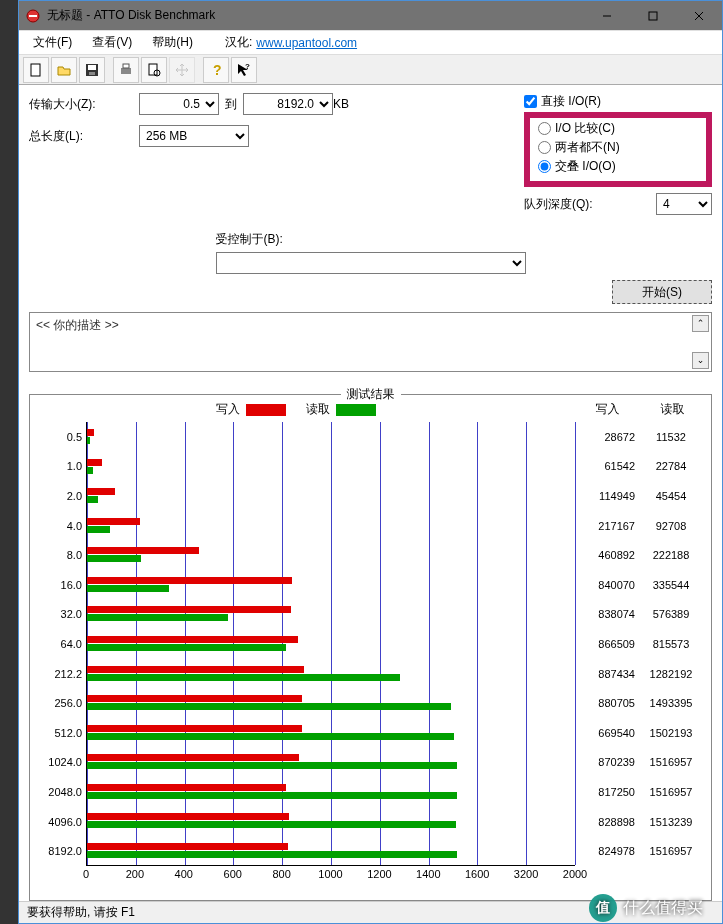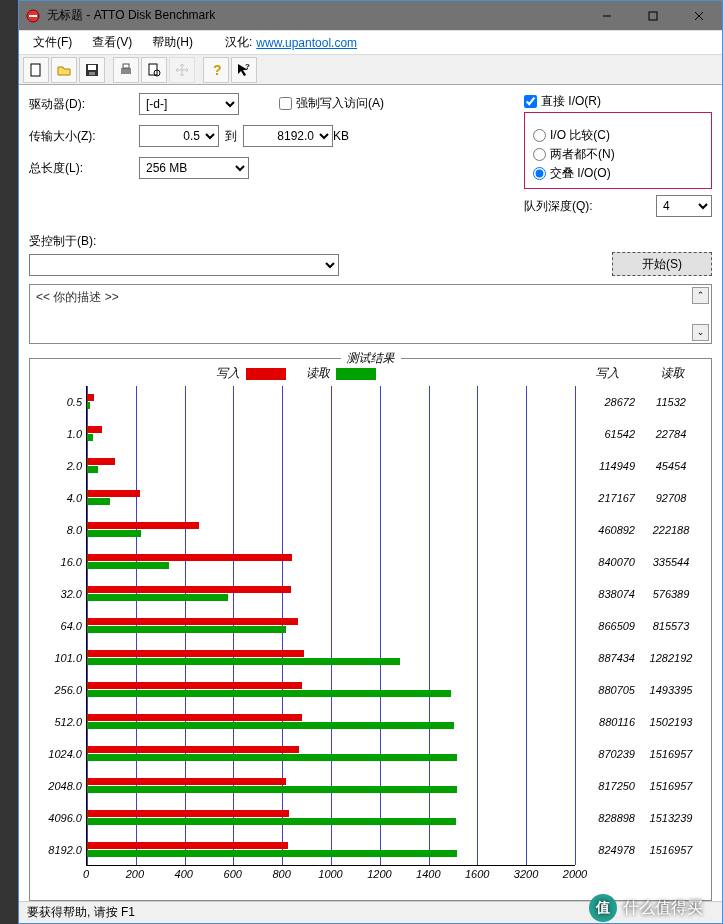--- a/index.html
+++ b/index.html
@@ -14,32 +14,32 @@
 .menu-item { padding: 2px 8px; cursor: pointer; }
 .menu-link { color: #0066cc; text-decoration: underline; }
 .toolbar { height: 30px; display: flex; align-items: center; padding: 2px 4px; gap: 0; border-bottom: 1px solid #aaa; background: #f0f0f0; }
 .tool-btn { width: 26px; height: 26px; border: 1px solid #ccc; background: #f8f8f8; margin-right: 2px; display: flex; align-items: center; justify-content: center; cursor: pointer; }
 .tool-btn.disabled { opacity: .4; cursor: default; }
 .tool-sep { width: 6px; }
 .content { flex: 1; padding: 8px 10px 0 10px; display: flex; flex-direction: column; overflow: hidden; }
 .form-row { display: flex; align-items: center; margin-bottom: 10px; }
 .form-label { width: 110px; }
 .combo { height: 22px; border: 1px solid #7a7a7a; background: #fff; padding: 0 2px; font-size: 12px; }
-.group-box { border: 1px solid #be185d; padding: 14px 8px 4px 8px; position: relative; }
+.group-box { border: 6px solid #be185d; padding: 2px 8px 4px 8px; position: relative; }
 .radio-row, .check-row { display: flex; align-items: center; gap: 4px; margin-bottom: 2px; font-size: 12px; line-height: 17px; }
 .top-flex { display: flex; gap: 10px; align-items: flex-start; }
 .left-col { flex: 1; }
 .right-col { width: 188px; }
-.mid-row { display: flex; align-items: center; gap: 26px; margin-top: 6px; }
+.mid-row { display: flex; align-items: center; gap: 6px; margin-top: 6px; flex-direction: column; }
 .btn { height: 24px; padding: 0 10px; border: 1px dashed #555; background: #e1e1e1; cursor: pointer; font-size: 12px; }
 .desc-box { margin-top: 8px; border: 1px solid #888; height: 60px; background: #fff; position: relative; }
 .desc-text { padding: 4px 6px; color: #333; }
 .scroll-ctl { position: absolute; right: 2px; top: 2px; bottom: 2px; width: 17px; display: flex; flex-direction: column; justify-content: space-between; }
 .scroll-btn { width: 17px; height: 17px; border: 1px solid #999; background: #eee; text-align: center; font-size: 9px; line-height: 15px; cursor: pointer; }
-.fieldset-results { border: 1px solid #888; margin-top: 14px; padding: 6px 6px 2px 6px; flex: 1; position: relative; display: flex; flex-direction: column; font-style: italic; }
+.fieldset-results { border: 1px solid #888; margin-top: 22px; padding: 6px 6px 2px 6px; flex: 1; position: relative; display: flex; flex-direction: column; }
 .fieldset-title { position: absolute; top: -9px; left: 50%; transform: translateX(-50%); background: #fff; padding: 0 6px; }
 .legend-row { display: flex; align-items: center; justify-content: flex-start; gap: 20px; padding-left: 180px; }
 .legend-item { display: flex; align-items: center; gap: 6px; }
 .lg-swatch { width: 40px; height: 12px; }
 .chart-wrap { flex: 1; display: flex; position: relative; margin-top: 2px; }
 .y-axis { width: 50px; display: flex; flex-direction: column; }
 .y-label { flex: 1; display: flex; align-items: center; justify-content: flex-end; padding-right: 4px; font-size: 11px; }
 .plot { flex: 1; position: relative; border-left: 1px solid #000; border-bottom: 1px solid #000; }
 .grid-v { position: absolute; top: 0; bottom: 0; width: 1px; background: #4040c8; }
 .bar-pair { position: absolute; left: 0; height: calc(100%/15); display: flex; flex-direction: column; justify-content: center; gap: 1px; }
@@ -147,28 +147,20 @@
           <text x="9" y="7" font-size="8" font-weight="bold" fill="#000">?</text>
         </svg>
       </div>
   </div>
 
   <div class="content">
 
     <div class="top-flex">
       <div class="left-col">
         <div class="form-row">
-          <span class="form-label">驱动器(D):</span>
-          <select class="combo" style="width:100px"><option>[-d-]</option></select>
-          <span style="margin-left:40px" class="check-row">
-            <input type="checkbox" style="">
-            <span>强制写入访问(A)</span>
-          </span>
-        </div>
-        <div class="form-row">
           <span class="form-label">传输大小(Z):</span>
           <select class="combo" style="width:80px;text-align:right"><option>0.5</option></select>
           <span style="margin:0 6px">到</span>
           <select class="combo" style="width:90px;text-align:right"><option>8192.0</option></select>
           <span style="">KB</span>
         </div>
         <div class="form-row">
           <span class="form-label">总长度(L):</span>
           <select class="combo" style="width:110px"><option>256 MB</option></select>
         </div>
@@ -240,21 +232,21 @@
       <div class="chart-wrap">
         <div class="y-axis" id="y-axis">
             <div class="y-label">0.5</div>
             <div class="y-label">1.0</div>
             <div class="y-label">2.0</div>
             <div class="y-label">4.0</div>
             <div class="y-label">8.0</div>
             <div class="y-label">16.0</div>
             <div class="y-label">32.0</div>
             <div class="y-label">64.0</div>
-            <div class="y-label">101.0</div>
+            <div class="y-label">212.2</div>
             <div class="y-label">256.0</div>
             <div class="y-label">512.0</div>
             <div class="y-label">1024.0</div>
             <div class="y-label">2048.0</div>
             <div class="y-label">4096.0</div>
             <div class="y-label">8192.0</div>
           </div>
         <div class="plot" id="plot">
             <div class="grid-v" style="left: 0%;"></div>
             <div class="grid-v" style="left: 10%;"></div>
@@ -363,21 +355,21 @@
             </div>
             <div class="value-row">
               <span class="value-w">887434</span>
               <span class="value-r">1282192</span>
             </div>
             <div class="value-row">
               <span class="value-w">880705</span>
               <span class="value-r">1493395</span>
             </div>
             <div class="value-row">
-              <span class="value-w">880116</span>
+              <span class="value-w">669540</span>
               <span class="value-r">1502193</span>
             </div>
             <div class="value-row">
               <span class="value-w">870239</span>
               <span class="value-r">1516957</span>
             </div>
             <div class="value-row">
               <span class="value-w">817250</span>
               <span class="value-r">1516957</span>
             </div>

